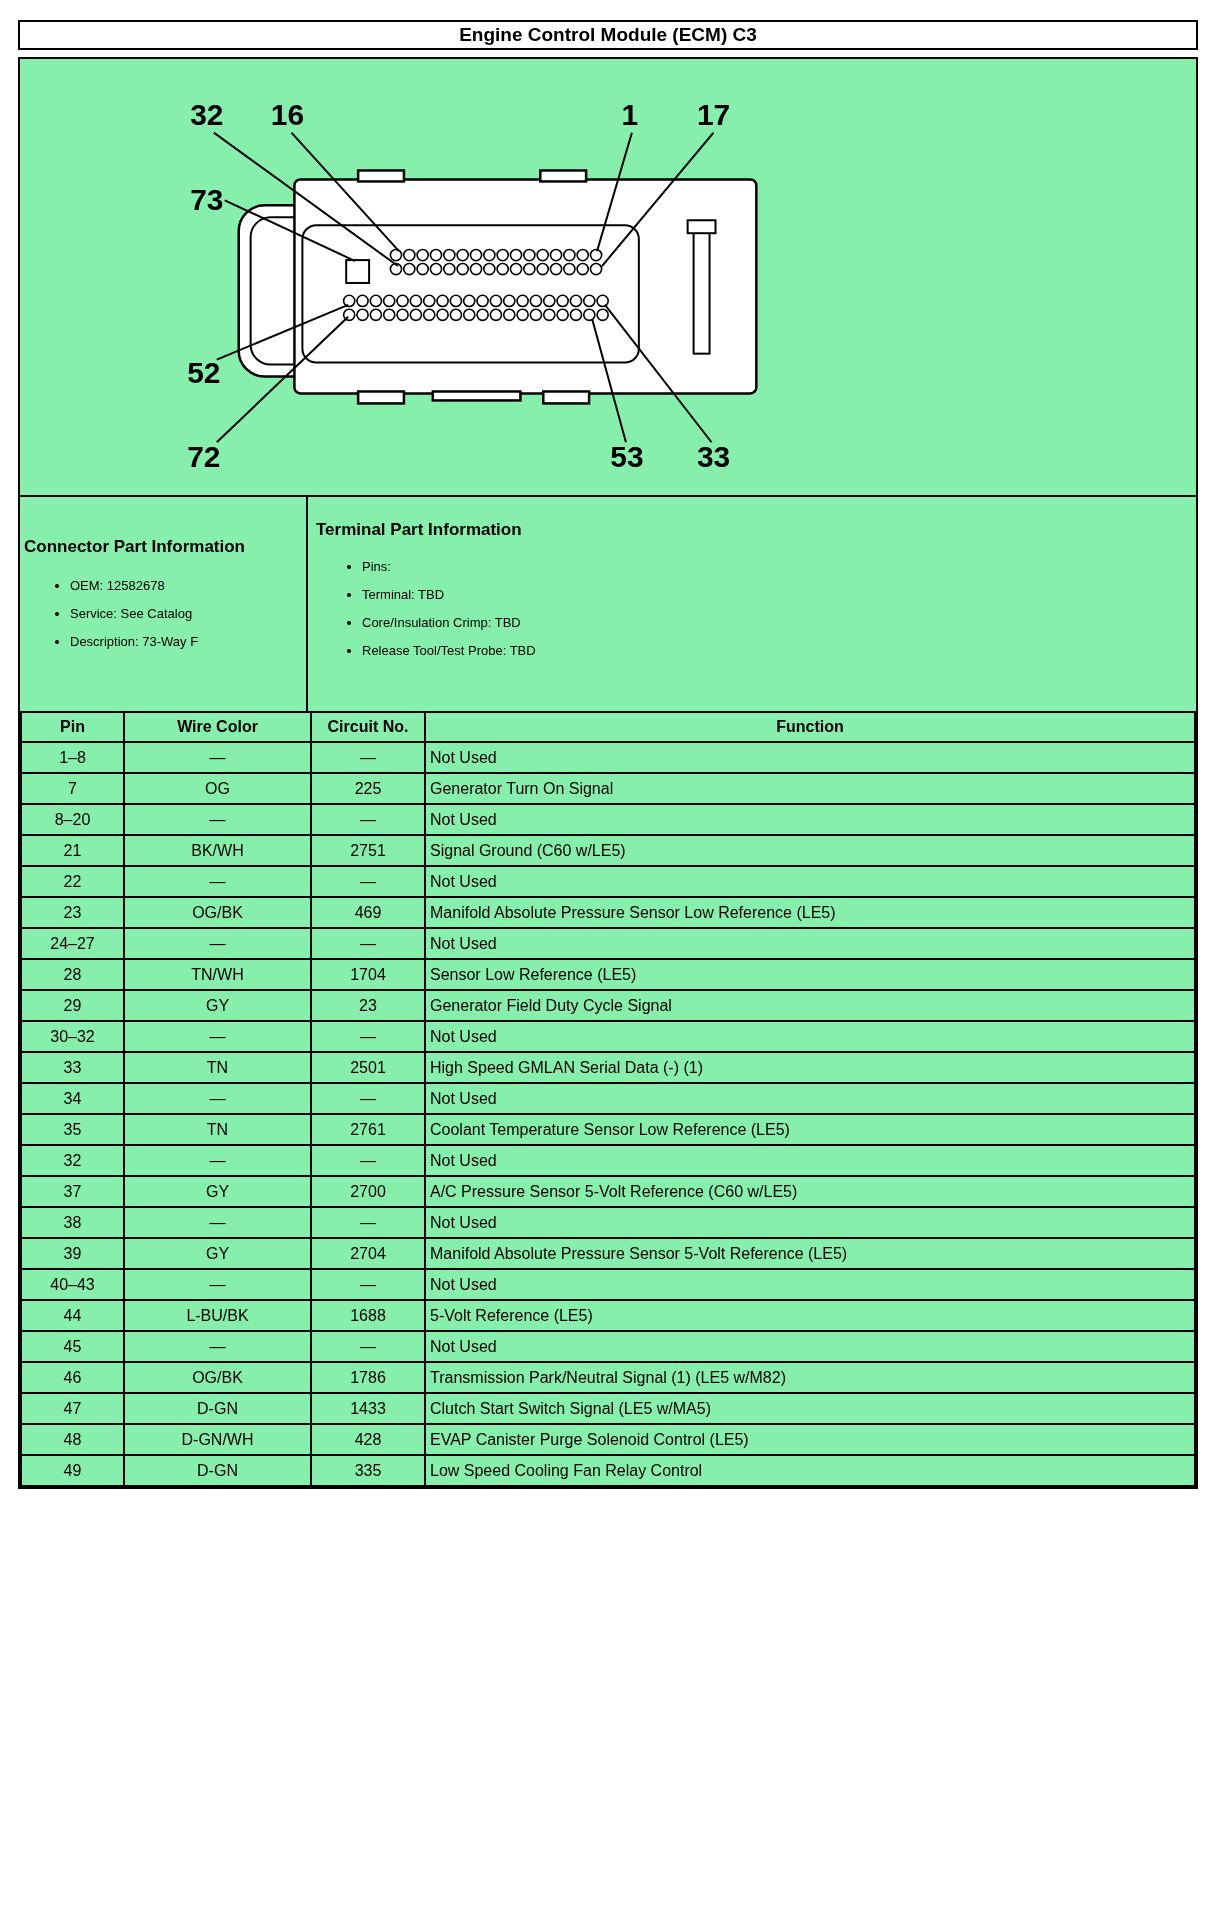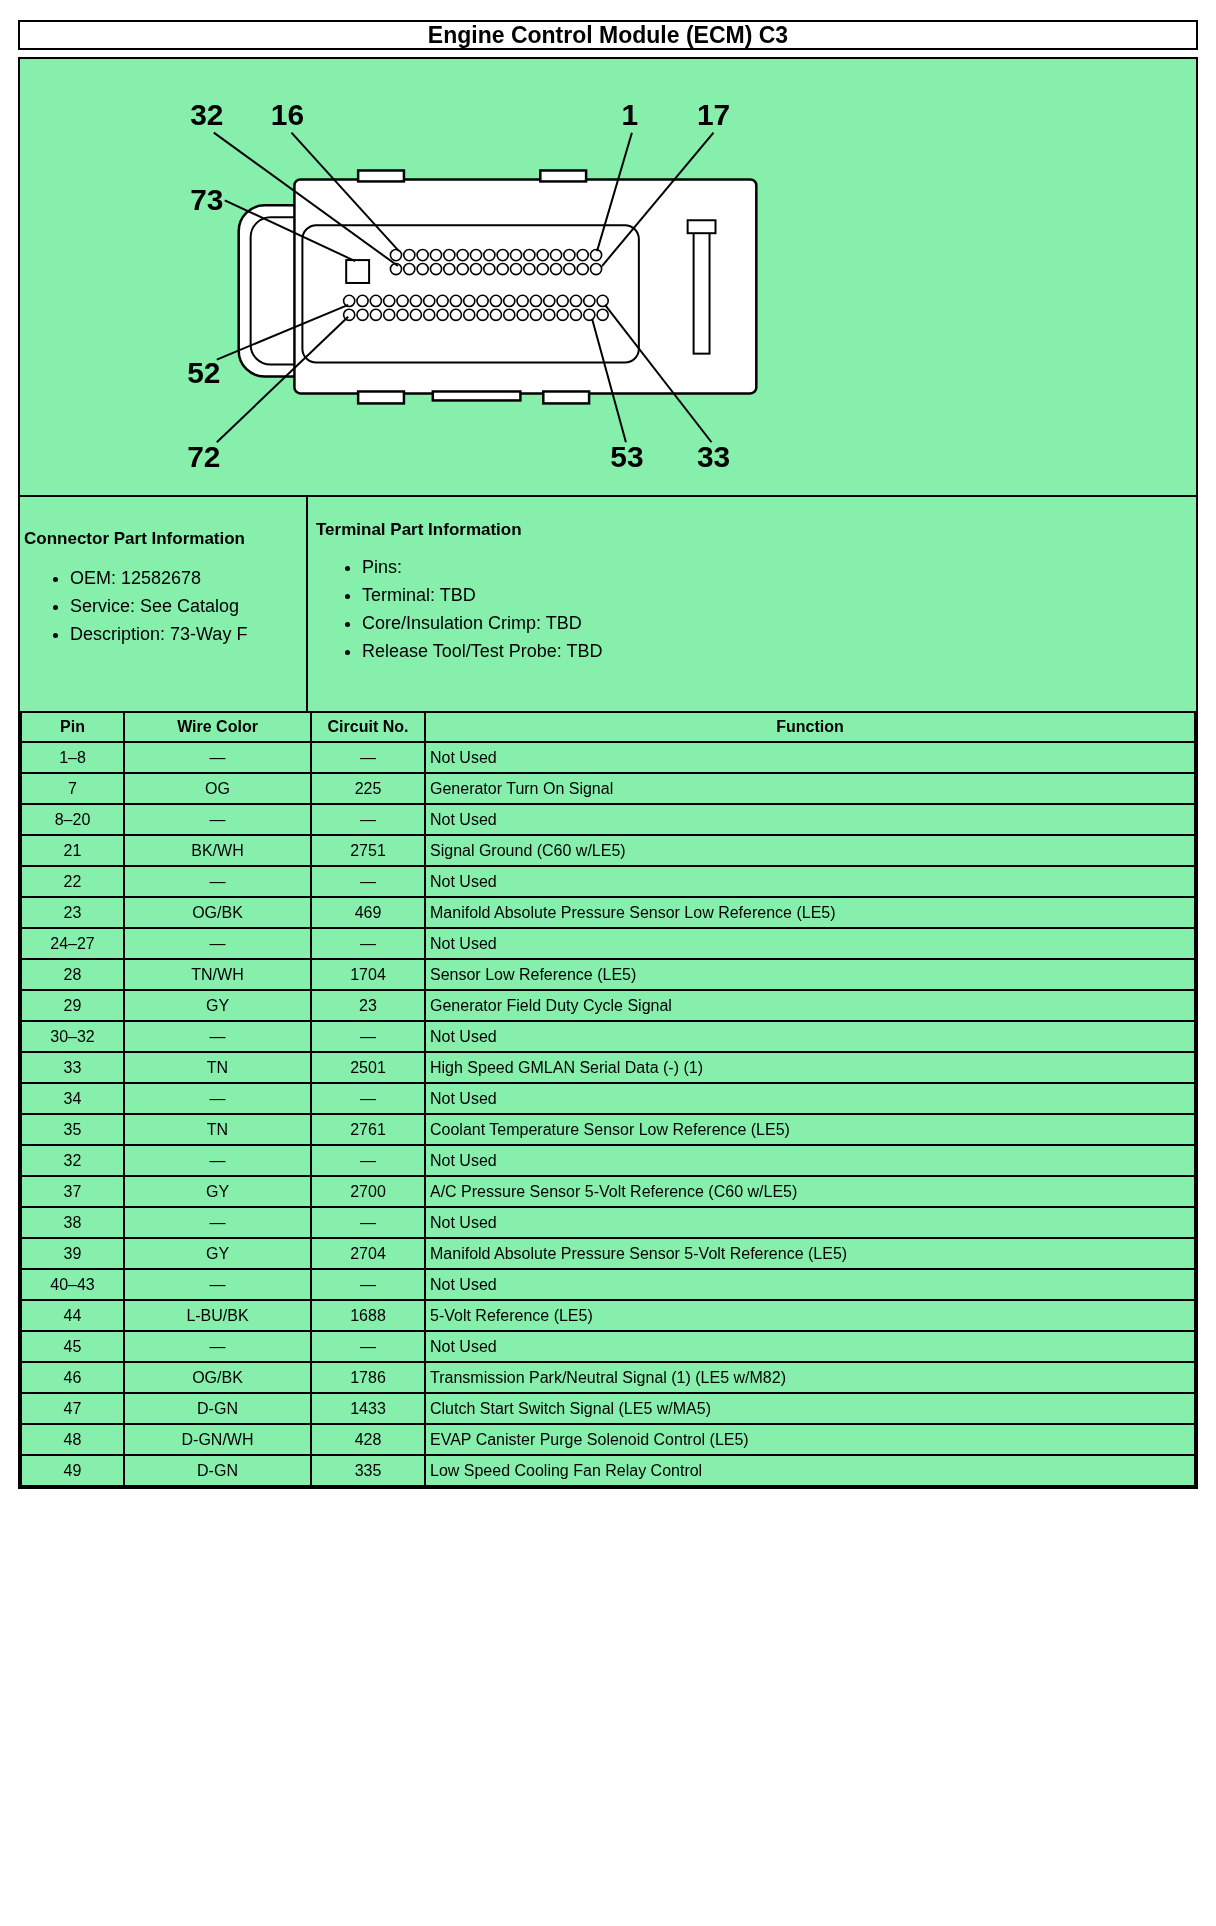--- a/index.html
+++ b/index.html
@@ -9,48 +9,48 @@
     font-family: "Liberation Sans", sans-serif;
     color: #000;
     overflow: hidden;
   }
   .outer { padding: 20px 18px 0 18px; }
 
   .title-box {
     border: 2px solid #000;
     height: 30px;
     display: flex; align-items: center; justify-content: center;
-    font-weight: bold; font-size: 23px;
+    font-weight: bold; font-size: 19px;
     margin-bottom: 7px;
     background: #fff;
   }
 
   .content-box { border: 2px solid #000; background: #86efac; }
 
   .diagram-section { position: relative; height: 438px; border-bottom: 2px solid #000; }
   .diagram-svg { position: absolute; left: 0; top: 0; width: 100%; height: 100%; }
 
   .diagram-svg text {
     font-family: "Liberation Sans", sans-serif;
     font-weight: bold; font-size: 30px; fill: #000;
   }
   .outline { fill: #fff; stroke: #000; stroke-width: 2.5; }
   .thin    { fill: #fff; stroke: #000; stroke-width: 2; }
   .pin     { fill: #fff; stroke: #000; stroke-width: 1.6; }
   .callout-line { stroke: #000; stroke-width: 2; }
 
   .info-section { display: flex; height: 214px; }
-  .info-left  { width: 288px; border-right: 2px solid #000; padding: 8px 4px 0 4px; overflow: hidden; }
+  .info-left  { width: 288px; border-right: 2px solid #000; padding: 16px 4px 0 4px; overflow: hidden; }
   .info-right { flex: 1; padding: 0 8px; overflow: hidden; margin-top: 16px; }
   .info-heading { font-weight: bold; font-size: 17px; white-space: nowrap; }
   .info-left  .info-heading { margin-top: 24px; }
   .info-right .info-heading { margin-top: 7px; }
   ul.info-list { margin: 15px 0 0 0; padding-left: 46px; }
   .info-right ul.info-list { margin-top: 13px; }
-  ul.info-list li { font-size: 18px; line-height: 28px; white-space: nowrap; }
+  ul.info-list li { font-size: 13px; line-height: 28px; white-space: nowrap; }
 
   table.pin-table { width: 100%; border-collapse: collapse; table-layout: fixed; }
   .pin-table th, .pin-table td { border: 2px solid #000; font-size: 16px; overflow: hidden; white-space: nowrap; }
   .pin-table th { height: 30px; font-weight: bold; text-align: center; }
   .pin-table td { height: 31px; }
   td.ctr { text-align: center; }
   td.fn  { text-align: left; padding-left: 4px; }
 </style>
 </head>
 <body>

